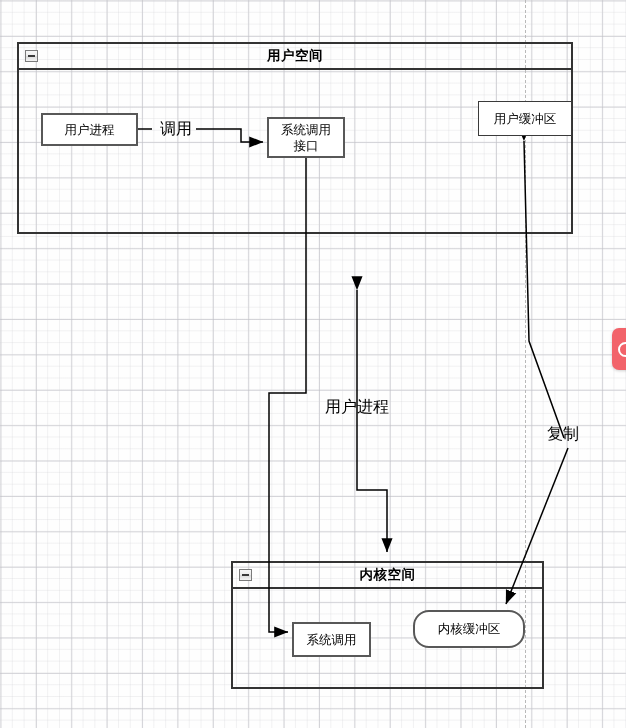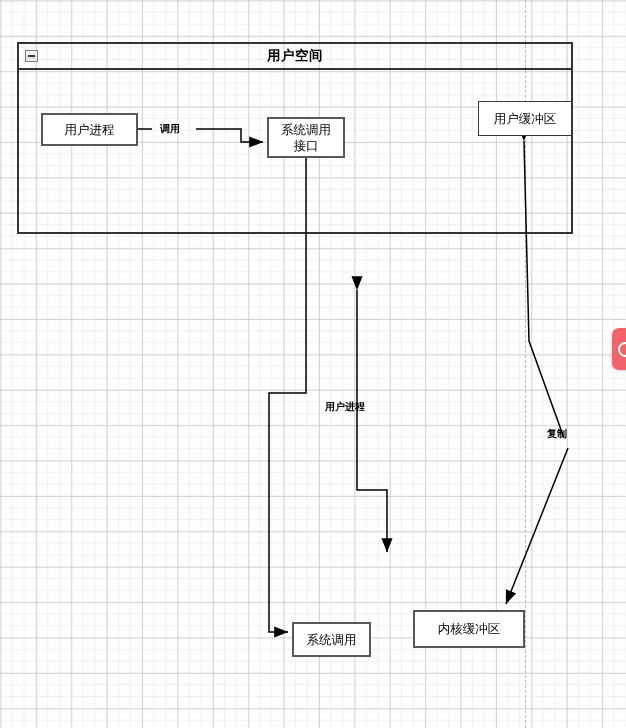--- a/index.html
+++ b/index.html
@@ -80,26 +80,25 @@
   .node.thin { border-width: 1px; border-color: #3a3a3a; }
   .node-label {
     font-size: 12.5px;
     color: #000000;
     line-height: 16px;
     white-space: pre-line;
   }
   
   .edge-label {
     position: absolute;
-    font-size: 10px;
+    font-size: 16px;
     color: #000000;
     line-height: 14px;
     white-space: nowrap;
     background: transparent;
-    font-weight: bold;
   }
   
   svg.wires {
     position: absolute;
     left: 0; top: 0;
     width: 626px;
     height: 728px;
     overflow: visible;
     pointer-events: none;
   }
@@ -142,20 +141,28 @@
 
   <div class="pkg" style="left:17px; top:42px; width:556px; height:192px;">
     <div class="pkg-header">
       <div class="collapse-box">
         <span></span>
       </div>
       <div class="pkg-title">用户空间</div>
     </div>
   </div>
 
+  <div class="pkg" style="left:231px; top:561px; width:313px; height:128px;">
+    <div class="pkg-header">
+      <div class="collapse-box">
+        <span></span>
+      </div>
+      <div class="pkg-title">内核空间</div>
+    </div>
+  </div>
 
   <svg class="wires" viewBox="0 0 626 728" width="626" height="728">
     <defs>
       <marker id="ah" markerWidth="11" markerHeight="11" refX="9.2" refY="4" orient="auto" markerUnits="strokeWidth">
         <path d="M0,0.3 L9.4,4 L0,7.7 z" fill="#000000"></path>
       </marker>
     </defs>
 
     <g>
       <path d="M121,129 L152,129" fill="none" stroke="#000" stroke-width="1.5"></path>
@@ -186,21 +193,21 @@
   </div>
 
   <div class="node thin" style="left:478px; top:101px; width:94px; height:35px;">
     <div class="node-label">用户缓冲区</div>
   </div>
 
   <div class="node" style="left:292px; top:622px; width:79px; height:35px;">
     <div class="node-label">系统调用</div>
   </div>
 
-  <div class="node" style="left:413px; top:610px; width:112px; height:38px;">
+  <div class="node" style="left:413px; top:610px; width:112px; height:38px;border-radius:16px;">
     <div class="node-label">内核缓冲区</div>
   </div>
 
   <div class="edge-label" style="left:160px; top:122px;">调用</div>
 
   <div class="edge-label" style="left:325px; top:400px;">用户进程</div>
 
   <div class="edge-label" style="left:547px; top:427px;">复制</div>
 
   <div class="side-widget">

